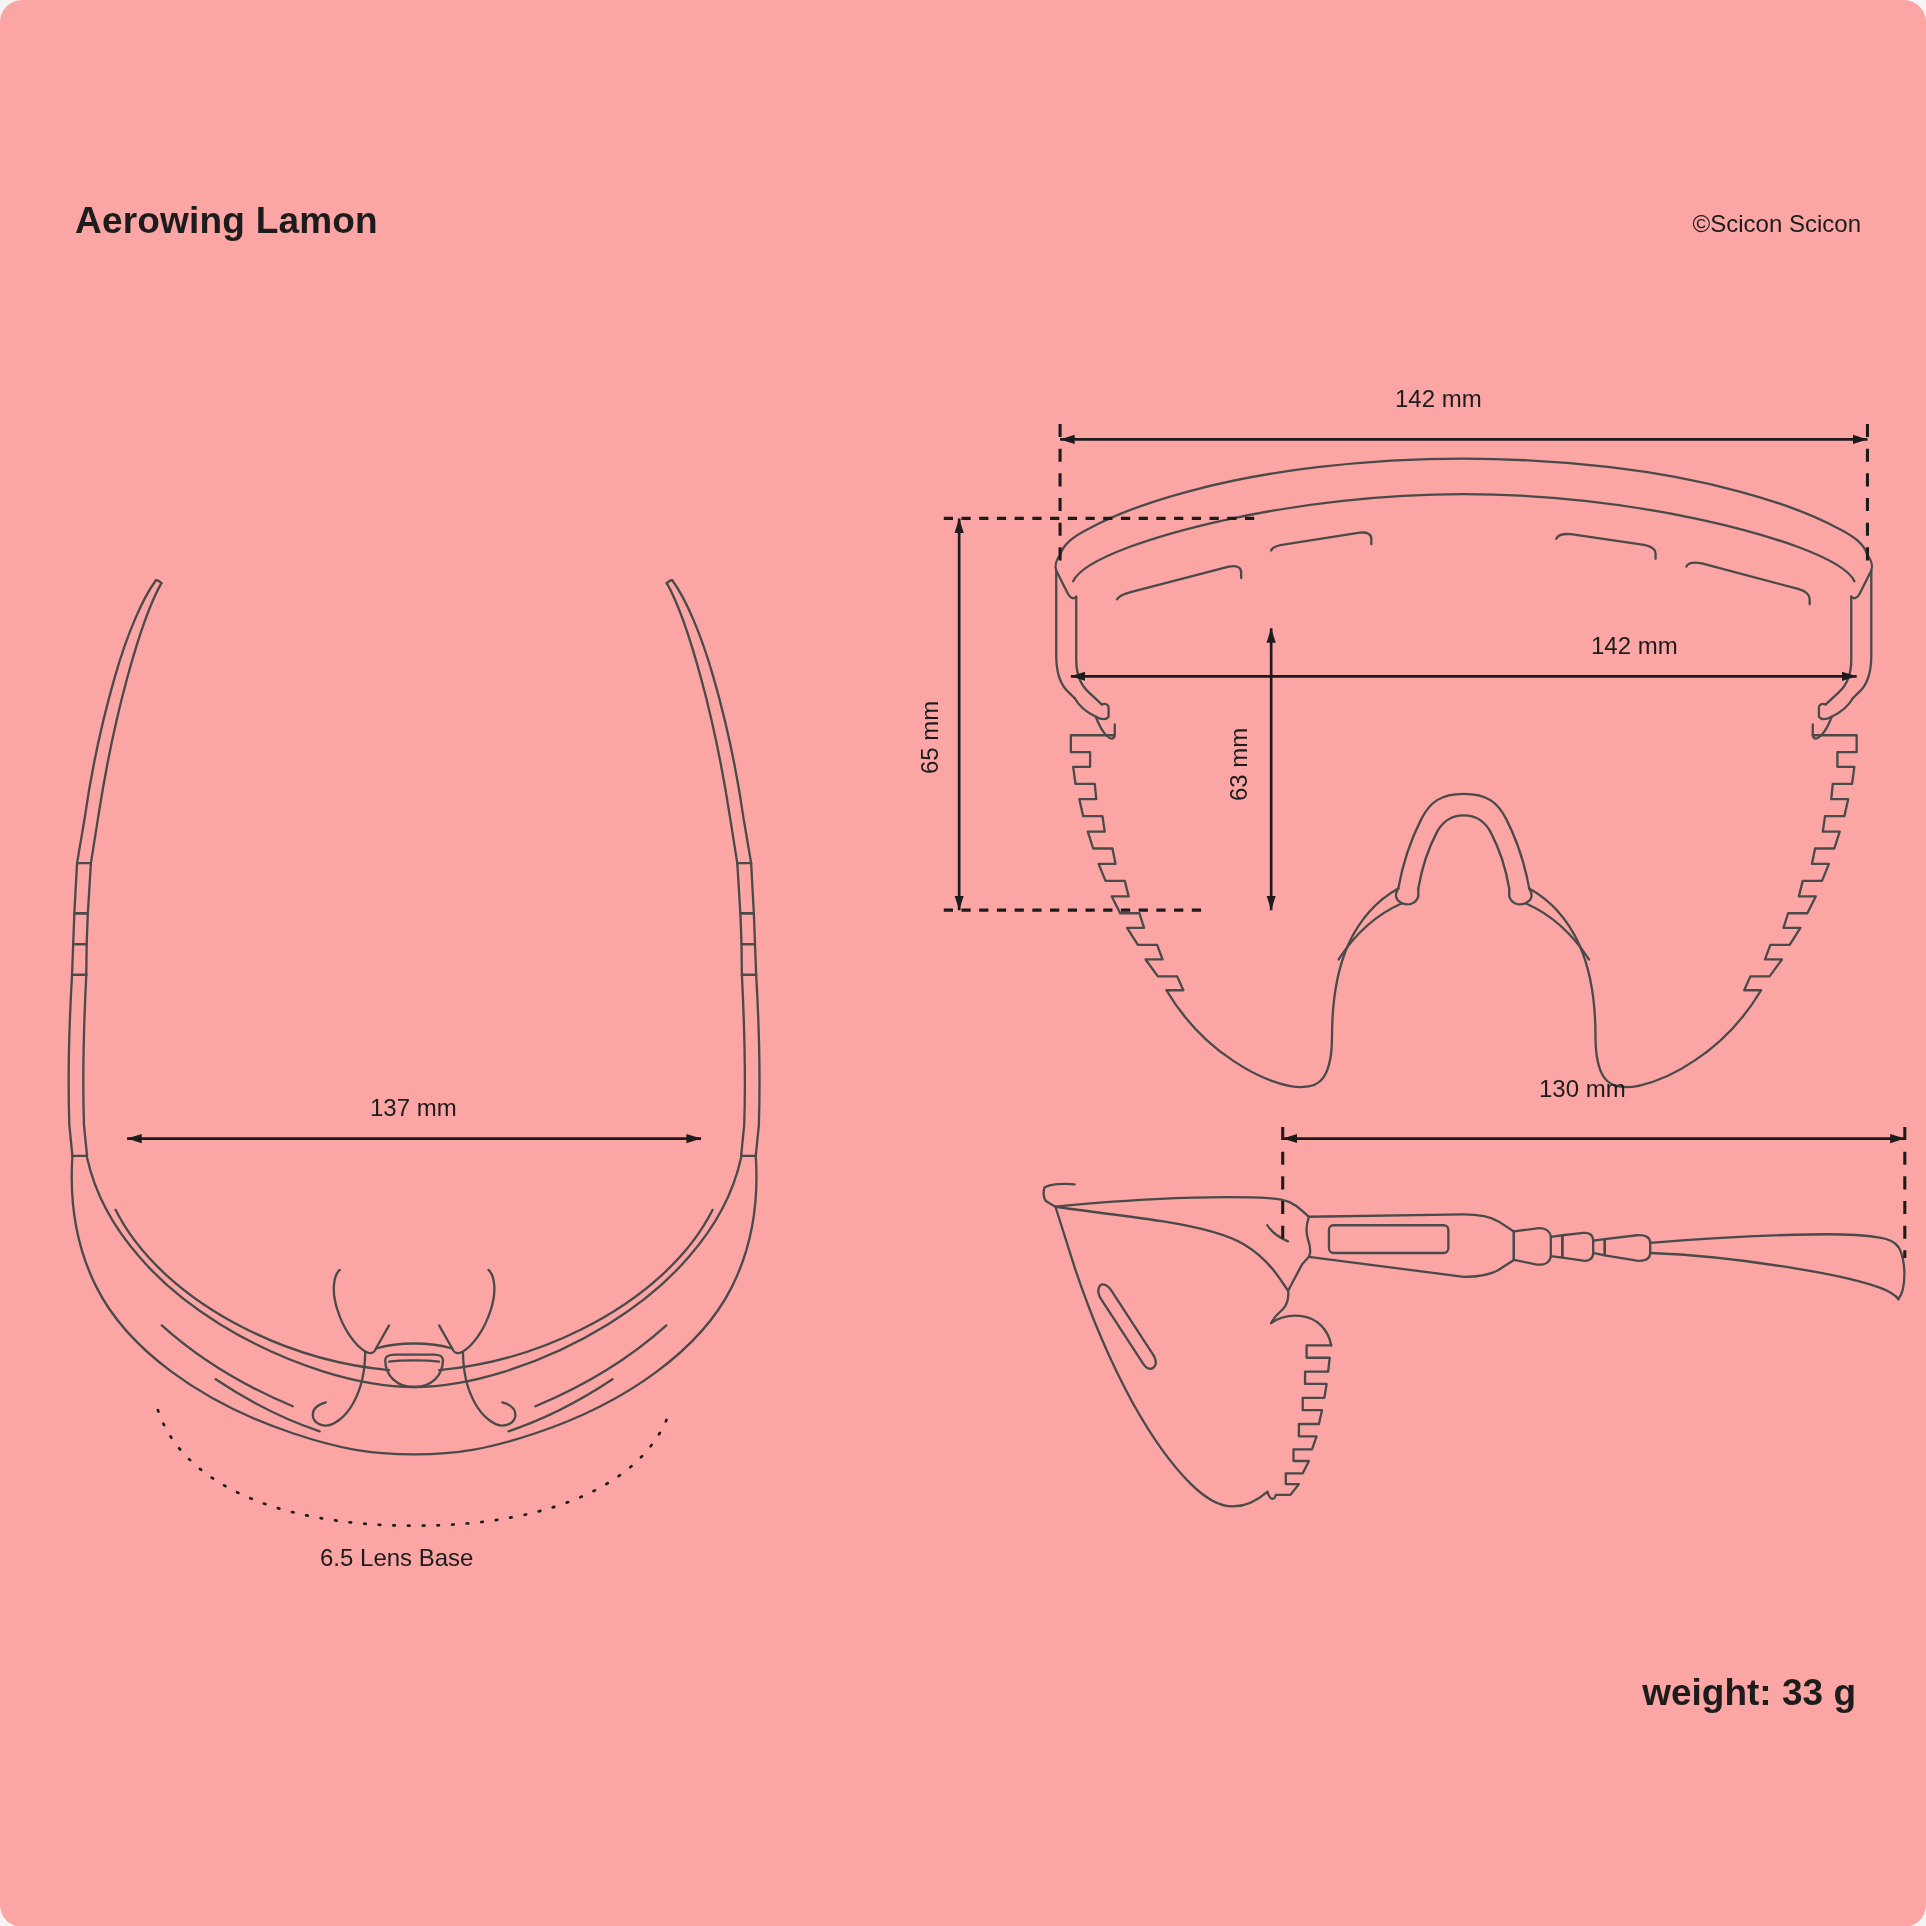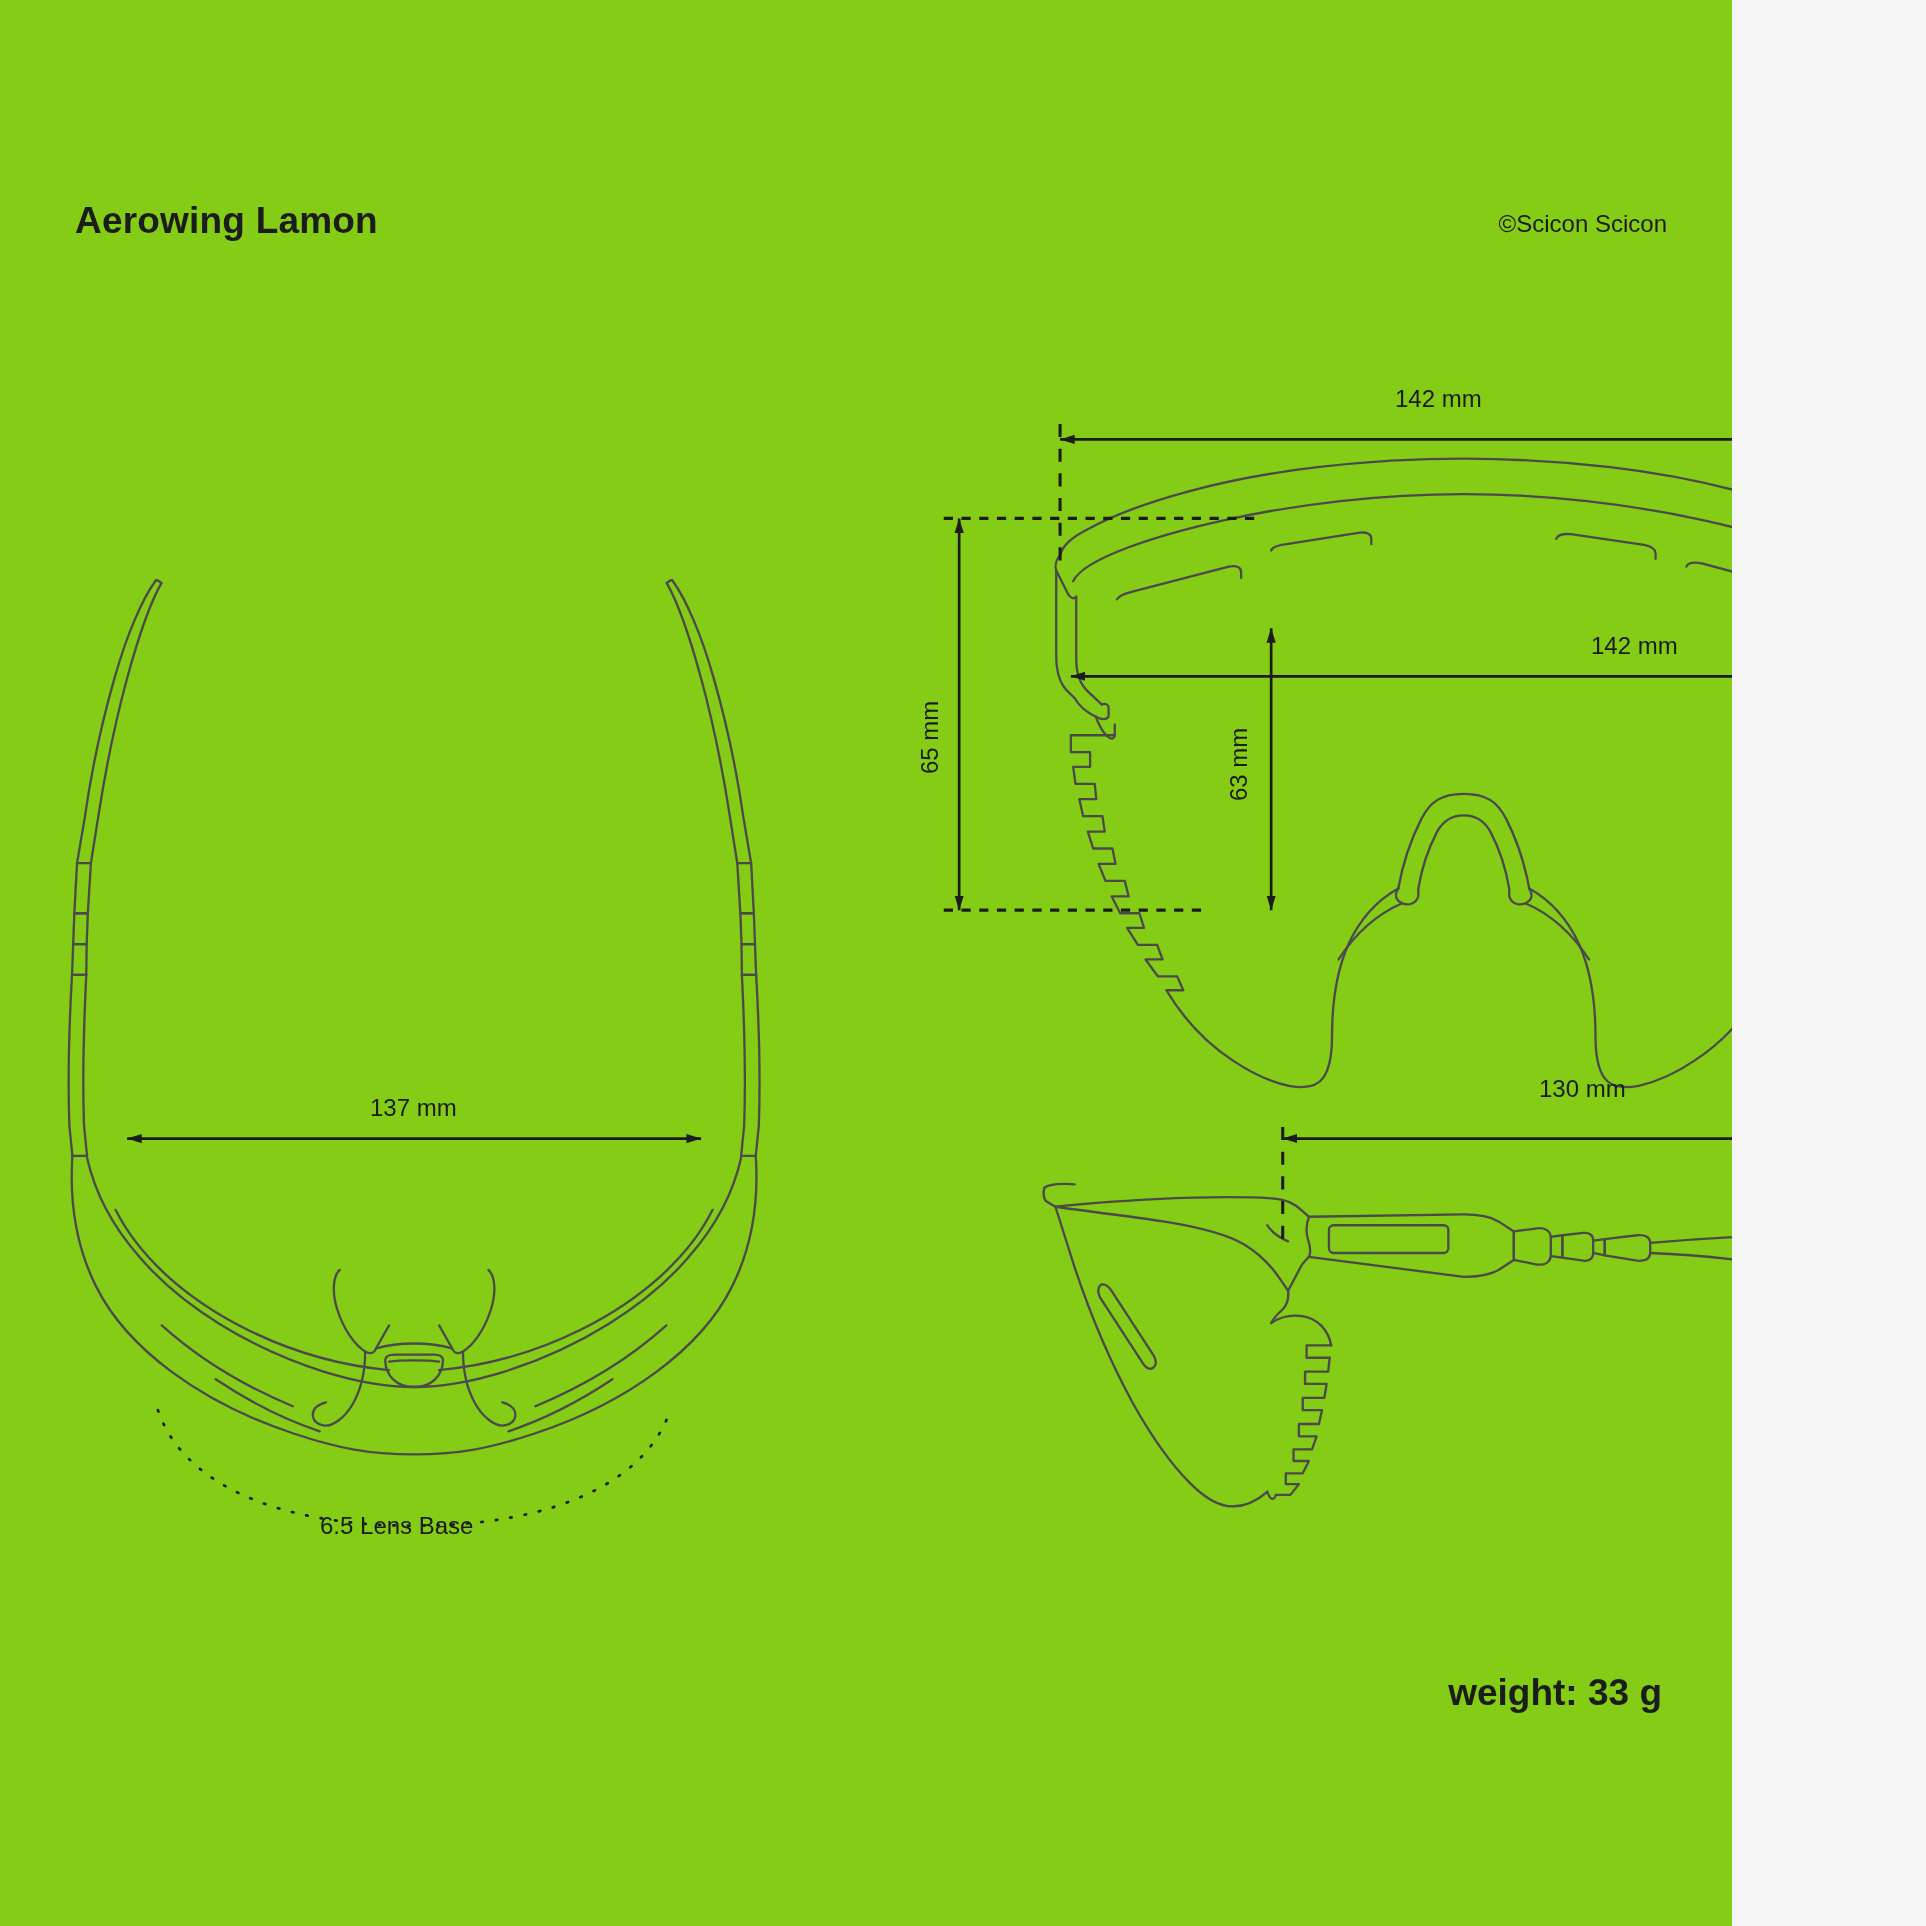--- a/index.html
+++ b/index.html
@@ -2,25 +2,26 @@
 <html style="font-size:6.2px"><head>
 <meta charset="utf-8">
 <style>
   html, body {
     margin: 0;
     padding: 0;
     background: #f5f5f5;
   }
   #page {
     position: relative;
-    width: 1732px;
+    width: 1926px;
     height: 1927px;
-    background: #84cc16;
+    background: #fca5a5;
     font-family: "Liberation Sans", sans-serif;
     overflow: hidden;
+    border-radius: 22px;
   }
   .title {
     position: absolute;
     left: 75px;
     top: 200px;
     font-size: 37px;
     font-weight: bold;
     color: #1c1c1c;
     letter-spacing: 0.2px;
     white-space: nowrap;
@@ -46,21 +47,21 @@
   .drawing {
     position: absolute;
     left: 0;
     top: 0;
     width: 1926px;
     height: 1927px;
   }
   .lens-base-label {
     position: absolute;
     left: 320px;
-    top: 1512px;
+    top: 1544px;
     font-size: 24px;
     color: #1c1c1c;
     white-space: nowrap;
   }
   .dim-label {
     position: absolute;
     font-size: 24px;
     color: #1c1c1c;
     white-space: nowrap;
   }

